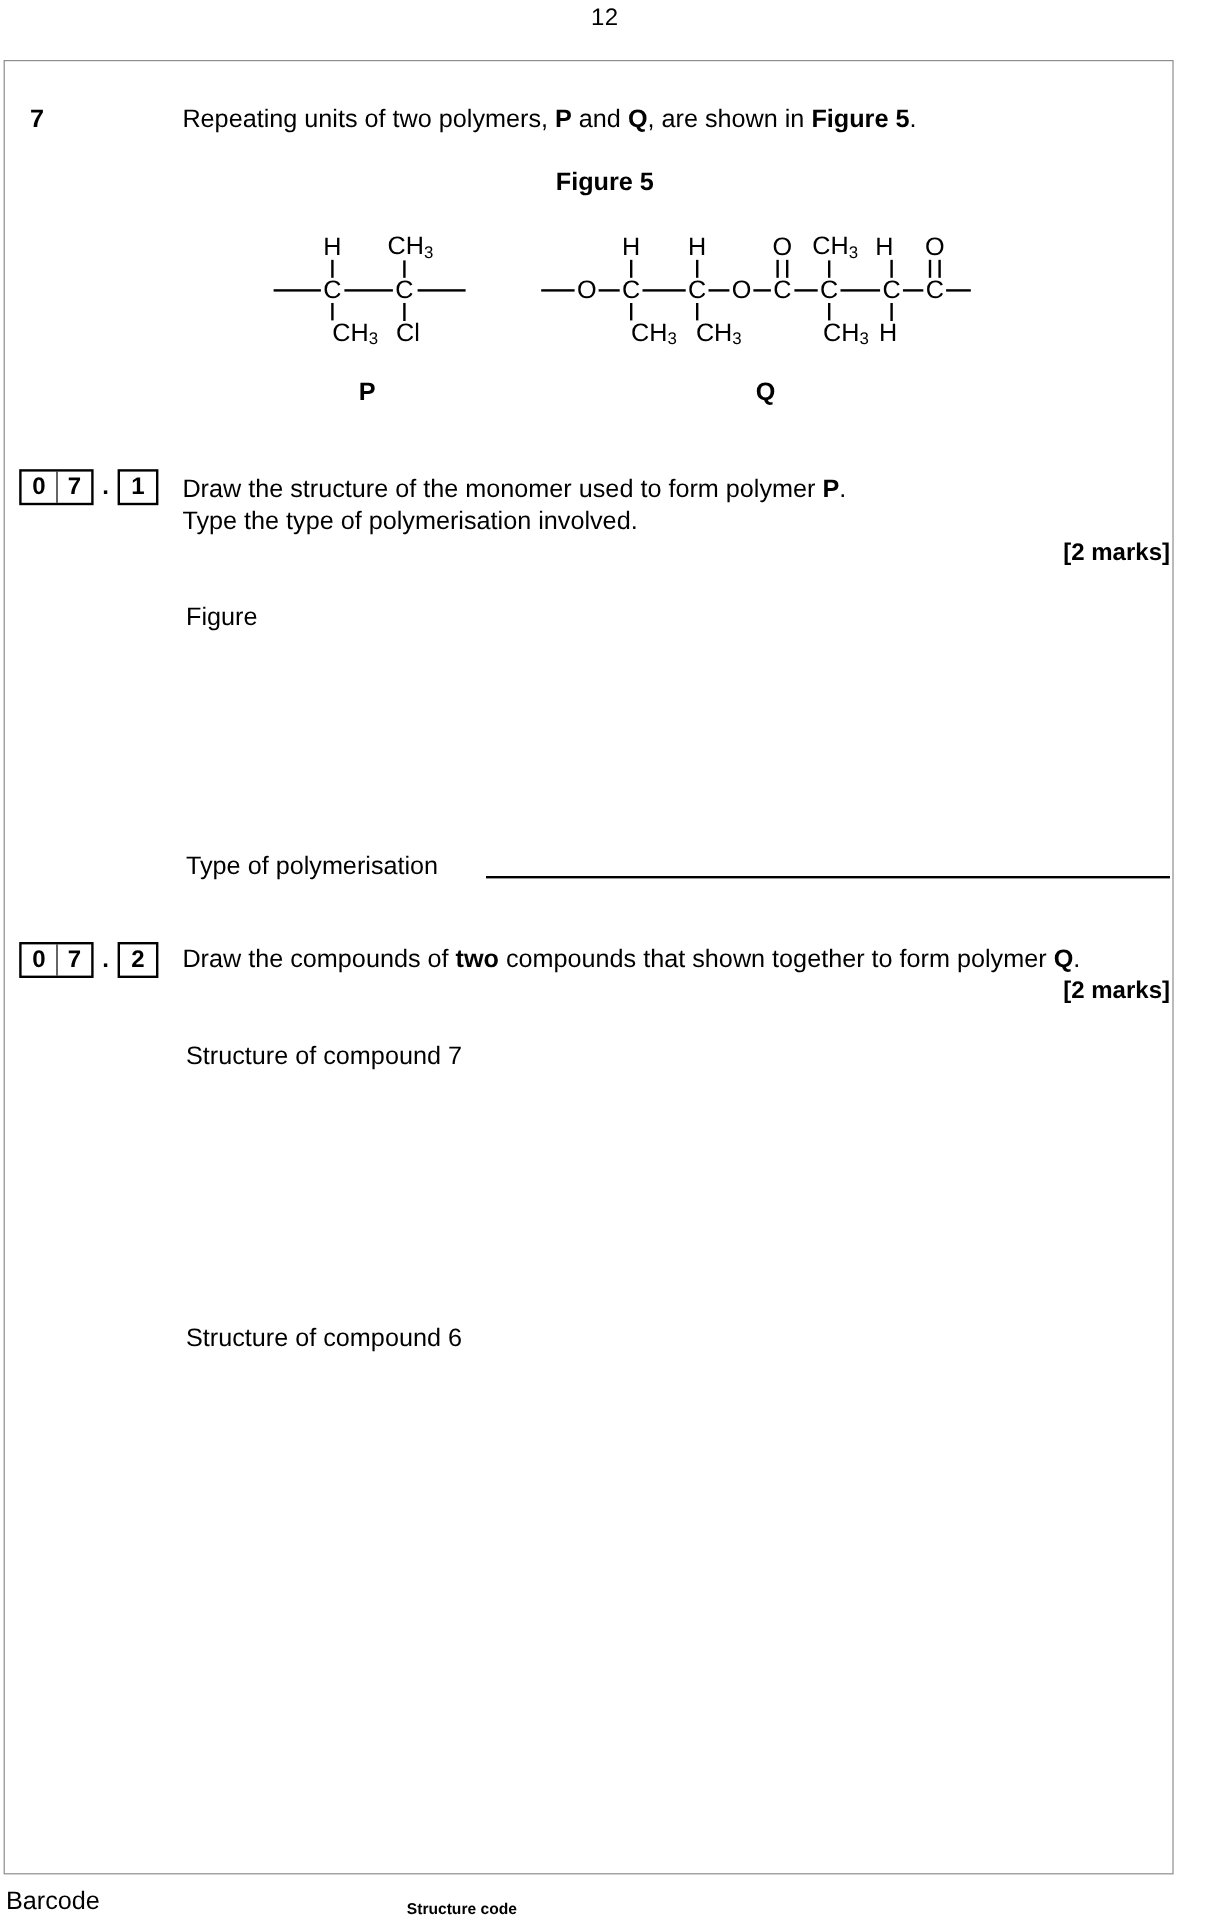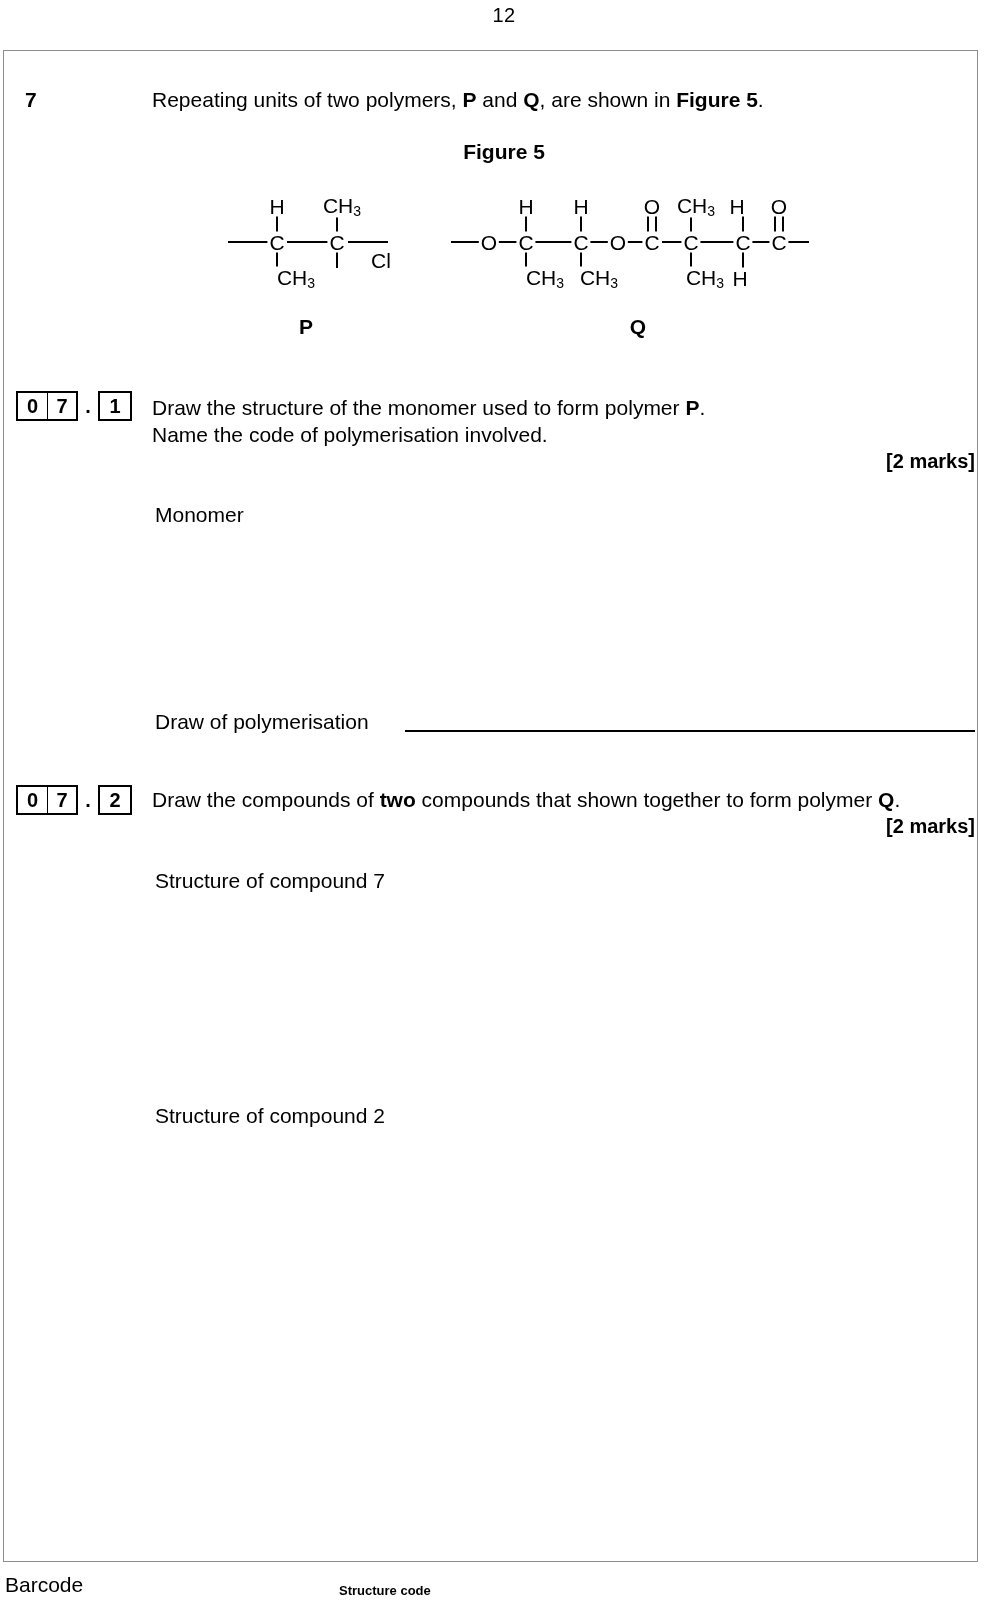--- a/index.html
+++ b/index.html
@@ -192,21 +192,21 @@
   <div class="vbond" style="left:277px; top:216px; height:16px;"></div>
   <div class="vbond" style="left:277px; top:252px; height:16px;"></div>
   <div class="vbond" style="left:337px; top:216px; height:16px;"></div>
   <div class="vbond" style="left:337px; top:252px; height:16px;"></div>
 
   <div class="atom" style="left:277px; top:206px;">H</div>
   <div class="atom" style="left:342px; top:206px;">CH<sub>3</sub></div>
   <div class="atom" style="left:277px; top:242px;">C</div>
   <div class="atom" style="left:337px; top:242px;">C</div>
   <div class="atom" style="left:296px; top:278px;">CH<sub>3</sub></div>
-  <div class="atom" style="left:340px; top:260px;margin-left:41px;">Cl</div>
+  <div class="atom" style="left:340px; top:278px;">Cl</div>
 </div>
 <div class="label-PQ" style="left:306px; top:315px;">P</div>
 
 <div class="struct" style="left:0; top:0; width:1008px; height:300px;">
 
   <div class="hbond" style="left:451px; top:242px; width:33px;"></div>
   <div class="hbond" style="left:495px; top:242px; width:22px;"></div>
   <div class="hbond" style="left:535px; top:242px; width:37px;"></div>
   <div class="hbond" style="left:590px; top:242px; width:21px;"></div>
   <div class="hbond" style="left:627px; top:242px; width:19px;"></div>
@@ -254,36 +254,36 @@
 <div class="part-boxes" style="left:16px; top:391px;">
   <div class="digit-group">
     <div class="digit">0</div>
     <div class="digit">7</div>
   </div>
   <div class="dot">.</div>
   <div class="single-box">1</div>
 </div>
 
 <div class="part-text" style="top:396px;"><span>Draw the structure of the monomer used to form polymer </span><b>P</b><span>.</span></div>
-<div class="part-text" style="top:423px;">Name the code of polymerisation involved.</div>
+<div class="part-text" style="top:423px;">Type the type of polymerisation involved.</div>
 <div class="marks" style="top:450px;">[2 marks]</div>
 
-<div class="sub-label" style="top:503px;">Monomer</div>
-<div class="sub-label" style="top:710px;">Draw of polymerisation</div>
+<div class="sub-label" style="top:503px;">Figure</div>
+<div class="sub-label" style="top:710px;">Type of polymerisation</div>
 <div class="answer-line" style="left:405px; top:730px; width:570px;"></div>
 
 <div class="part-boxes" style="left:16px; top:785px;">
   <div class="digit-group">
     <div class="digit">0</div>
     <div class="digit">7</div>
   </div>
   <div class="dot">.</div>
   <div class="single-box">2</div>
 </div>
 
 <div class="part-text" style="top:788px;"><span>Draw the compounds of </span><b>two</b><span> compounds that shown together to form polymer </span><b>Q</b><span>.</span></div>
 <div class="marks" style="top:815px;">[2 marks]</div>
 
 <div class="sub-label" style="top:869px;">Structure of compound 7</div>
-<div class="sub-label" style="top:1104px;">Structure of compound 2</div>
+<div class="sub-label" style="top:1104px;">Structure of compound 6</div>
 
 <div class="barcode">Barcode</div>
 <div class="typesetter">Structure code</div>
 
 </body></html>

